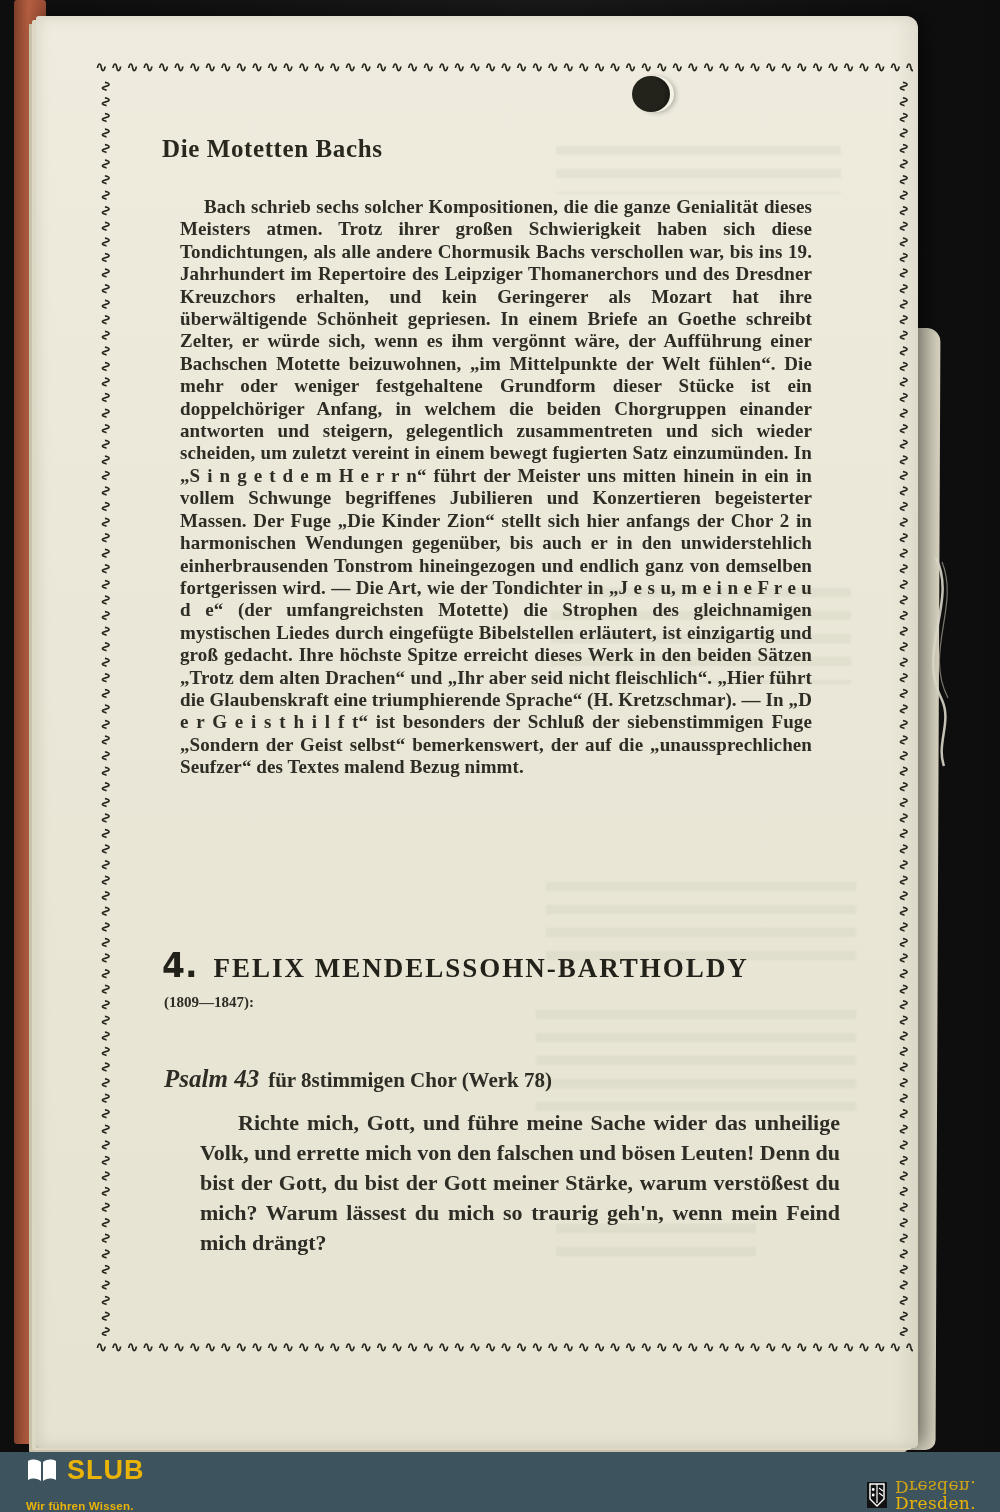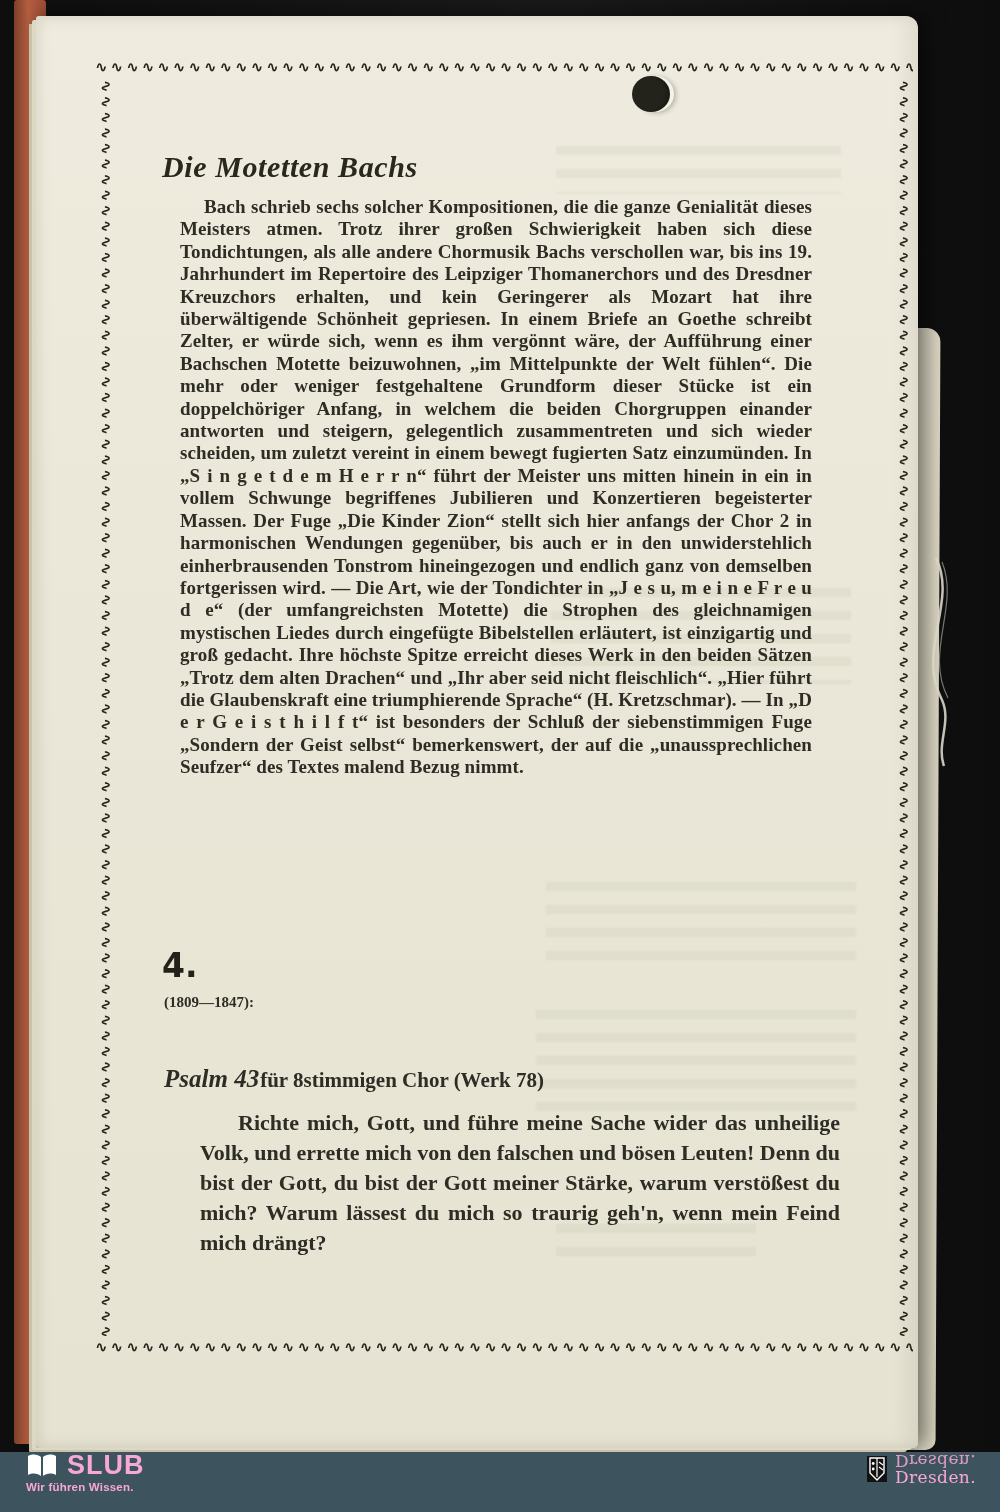--- a/index.html
+++ b/index.html
@@ -63,60 +63,60 @@
 
   
   .ghost {
     position:absolute; pointer-events:none; opacity:.5; filter:blur(1.3px);
     background:repeating-linear-gradient(180deg,
       rgba(118,124,92,.16) 0 9px, rgba(0,0,0,0) 9px 23px);
   }
 
   
   .section-title {
-    position:absolute; left:126px; top:134px;
-    font-size:30px; font-weight:bold; font-style:italic; letter-spacing:.6px;
+    position:absolute; left:126px; top:119px;
+    font-size:25px; font-weight:bold; letter-spacing:.6px;
     color:#29281f;
   }
   .body-par {
     position:absolute; left:144px; top:180px; width:632px;
     font-size:19px; font-weight:bold; line-height:22.4px; letter-spacing:.1px;
     text-align:justify; text-indent:24px; hyphens:auto;
   }
   .composer-line {
     position:absolute; left:126px; top:930px;
     display:flex; align-items:baseline; gap:16px; color:#23221a;
   }
   .composer-line .num { font-family:"DejaVu Sans",sans-serif; font-size:33px; font-weight:bold; }
   .composer-line .name { font-size:27px; font-weight:bold; letter-spacing:2px; }
   .composer-dates { position:absolute; left:128px; top:978px; font-size:15px; font-weight:bold; }
-  .work-line { position:absolute; left:128px; top:1032px; display:flex; align-items:baseline; gap:1px; }
+  .work-line { position:absolute; left:128px; top:1032px; display:flex; align-items:baseline; gap:9px; }
   .work-line .wt { font-size:25px; font-weight:bold; font-style:italic; }
   .work-line .ws { font-size:21px; font-weight:bold;margin-top:20px; }
   .psalm {
     position:absolute; left:164px; top:1092px; width:640px;
     font-size:22px; font-weight:bold; line-height:30px;
     text-align:justify; text-indent:38px; hyphens:auto;
   }
 
   
   .thread { position:absolute; left:906px; top:558px; }
 
   
   footer {
     position:absolute; left:0; right:0; bottom:0; height:60px;
     background:var(--c-footer_bg,#3d545f);
-    display:flex; justify-content:space-between; align-items:flex-start;
-    padding:0 24px 8px 26px; z-index:10;
-    font-family:"Liberation Sans","DejaVu Sans",sans-serif; color:#f9a8d4;
+    display:flex; justify-content:space-between; align-items:flex-end;
+    padding:0 24px 0 26px; z-index:10;
+    font-family:"Liberation Sans","DejaVu Sans",sans-serif; color:#eab308;
   }
   .brand-block { display:flex; flex-direction:column; cursor:pointer; }
   .brand-row { display:flex; align-items:center; gap:9px; }
   .brand-name { font-size:27px; font-weight:bold; letter-spacing:1px; line-height:26px; }
-  .tagline { font-size:11.5px; font-weight:bold; margin-top:3px; letter-spacing:.2px; }
+  .tagline { font-size:11.5px; font-weight:bold; margin-top:17px; letter-spacing:.2px; }
   .partner-block { display:flex; align-items:center; gap:8px; cursor:pointer; }
   .partner-words { display:flex; flex-direction:column; line-height:17px; font-family:"DejaVu Serif",serif; }
   .partner-mirrored { transform:scaleY(-1); opacity:.85; font-size:17px; letter-spacing:.4px; }
   .partner-normal { font-size:17px; letter-spacing:.4px; }
 </style>
 </head>
 <body>
 
 <div class="photo">
 
@@ -139,20 +139,21 @@
     <div class="ghost" style="left:510px; top:866px; width:310px; height:80px;"></div>
     <div class="ghost" style="left:500px; top:994px; width:320px; height:106px;"></div>
     <div class="ghost" style="left:520px; top:1208px; width:200px; height:32px;"></div>
 
     <div class="section-title">Die Motetten Bachs</div>
 
     <div class="body-par">Bach schrieb sechs solcher Kompositionen, die die ganze Genialität dieses Meisters atmen. Trotz ihrer großen Schwierigkeit haben sich diese Tondichtungen, als alle andere Chormusik Bachs verschollen war, bis ins 19. Jahrhundert im Repertoire des Leipziger Thomanerchors und des Dresdner Kreuzchors erhalten, und kein Geringerer als Mozart hat ihre überwältigende Schönheit gepriesen. In einem Briefe an Goethe schreibt Zelter, er würde sich, wenn es ihm vergönnt wäre, der Aufführung einer Bachschen Motette beizuwohnen, „im Mittelpunkte der Welt fühlen“. Die mehr oder weniger festgehaltene Grundform dieser Stücke ist ein doppelchöriger Anfang, in welchem die beiden Chorgruppen einander antworten und steigern, gelegentlich zusammentreten und sich wieder scheiden, um zuletzt vereint in einem bewegt fugierten Satz einzumünden. In „S i n g e t d e m H e r r n“ führt der Meister uns mitten hinein in ein in vollem Schwunge begriffenes Jubilieren und Konzertieren begeisterter Massen. Der Fuge „Die Kinder Zion“ stellt sich hier anfangs der Chor 2 in harmonischen Wendungen gegenüber, bis auch er in den unwiderstehlich einherbrausenden Tonstrom hineingezogen und endlich ganz von demselben fortgerissen wird. — Die Art, wie der Tondichter in „J e s u, m e i n e F r e u d e“ (der umfangreichsten Motette) die Strophen des gleichnamigen mystischen Liedes durch eingefügte Bibelstellen erläutert, ist einzigartig und groß gedacht. Ihre höchste Spitze erreicht dieses Werk in den beiden Sätzen „Trotz dem alten Drachen“ und „Ihr aber seid nicht fleischlich“. „Hier führt die Glaubenskraft eine triumphierende Sprache“ (H. Kretzschmar). — In „D e r G e i s t h i l f t“ ist besonders der Schluß der siebenstimmigen Fuge „Sondern der Geist selbst“ bemerkenswert, der auf die „unaussprechlichen Seufzer“ des Textes malend Bezug nimmt.</div>
 
     <div class="composer-line">
       <span class="num">4.</span>
+      <span class="name">FELIX MENDELSSOHN-BARTHOLDY</span>
     </div>
 
     <div class="composer-dates">(1809—1847):</div>
 
     <div class="work-line">
       <span class="wt">Psalm 43</span>
       <span class="ws">für 8stimmigen Chor (Werk 78)</span>
     </div>
 
     <div class="psalm">Richte mich, Gott, und führe meine Sache wider das unheilige Volk, und errette mich von den falschen und bösen Leuten! Denn du bist der Gott, du bist der Gott meiner Stärke, warum verstößest du mich? Warum lässest du mich so traurig geh'n, wenn mein Feind mich drängt?</div>

